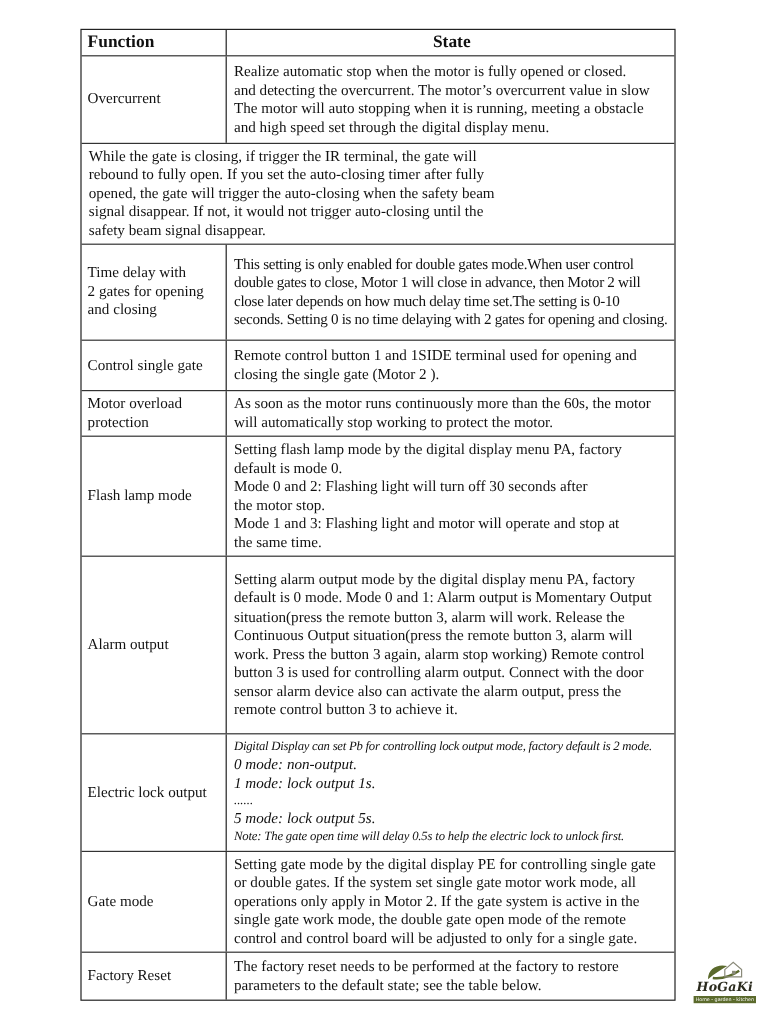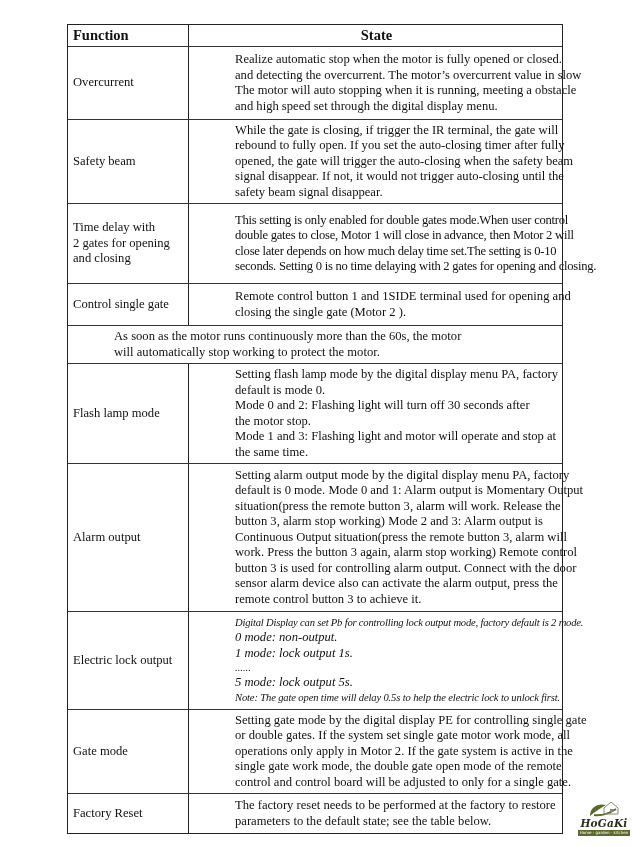--- a/index.html
+++ b/index.html
@@ -9,21 +9,21 @@
          border:1.5px solid #222; box-sizing:border-box; }
   .row { display:flex; border-top:1px solid #333; box-sizing:border-box; }
   .row:first-child { border-top:none; }
   .fn { width:121px; flex:0 0 121px; border-right:1.3px solid #222; box-sizing:border-box;
         padding:0 4px 0 5px; display:flex; align-items:center; font-size:12.6px; line-height:15.5px; }
   .st { flex:1; padding:2px 4px 2px 6px; box-sizing:border-box; font-size:12.6px; line-height:15.5px;
         display:flex; flex-direction:column; justify-content:center; }
   .hdr .fn, .hdr .st { font-weight:bold; font-size:14.5px; align-items:center; }
   .hdr .st { justify-content:center; }
   .small { font-size:10.6px; line-height:14px; }
-  .line { white-space:nowrap;margin-left:40px; }
+  .line { white-space:nowrap; }
   .logo { position:absolute; left:576px; top:799px; width:56px; height:42px; }
   .logo-text { position:absolute; left:0; top:18px; width:56px; text-align:center;
                font-family:"DejaVu Serif", serif; font-style:italic; font-weight:bold;
                font-size:10.5px; color:#2b2b1e; letter-spacing:0.2px; }
   .logo-tag { position:absolute; left:2px; top:31px; width:52px; height:6px; background:#5b6a2c;
               color:#fff; font-size:4px; line-height:6px; text-align:center;
               font-family:"DejaVu Sans", sans-serif; }
 </style>
 </head>
 <body>
@@ -39,21 +39,20 @@
     <div class="fn">Overcurrent</div>
     <div class="st">
       <div class="line">Realize automatic stop when the motor is fully opened or closed.</div>
       <div class="line">and detecting the overcurrent. The motor’s overcurrent value in slow</div>
       <div class="line">The motor will auto stopping when it is running, meeting a obstacle</div>
       <div class="line">and high speed set through the digital display menu.</div>
     </div>
   </div>
 
   <div class="row" style="height:84px;">
-    <div class="fn">Safety beam</div>
     <div class="st">
       <div class="line">While the gate is closing, if trigger the IR terminal, the gate will</div>
       <div class="line">rebound to fully open. If you set the auto-closing timer after fully</div>
       <div class="line">opened, the gate will trigger the auto-closing when the safety beam</div>
       <div class="line">signal disappear. If not, it would not trigger auto-closing until the</div>
       <div class="line">safety beam signal disappear.</div>
     </div>
   </div>
 
   <div class="row" style="height:80px;">
@@ -74,20 +73,26 @@
 
   <div class="row" style="height:42px;">
     <div class="fn">Control single gate</div>
     <div class="st">
       <div class="line">Remote control button 1 and 1SIDE terminal used for opening and</div>
       <div class="line">closing the single gate (Motor 2 ).</div>
     </div>
   </div>
 
   <div class="row" style="height:38px;">
+    <div class="fn">
+      <div>
+        <div>Motor overload</div>
+        <div>protection</div>
+      </div>
+    </div>
     <div class="st">
       <div class="line">As soon as the motor runs continuously more than the 60s, the motor</div>
       <div class="line">will automatically stop working to protect the motor.</div>
     </div>
   </div>
 
   <div class="row" style="height:100px;">
     <div class="fn">Flash lamp mode</div>
     <div class="st">
       <div class="line">Setting flash lamp mode by the digital display menu PA, factory</div>
@@ -98,21 +103,20 @@
       <div class="line">the same time.</div>
     </div>
   </div>
 
   <div class="row" style="height:148px;">
     <div class="fn">Alarm output</div>
     <div class="st">
       <div class="line">Setting alarm output mode by the digital display menu PA, factory</div>
       <div class="line">default is 0 mode. Mode 0 and 1: Alarm output is Momentary Output</div>
       <div class="line">situation(press the remote button 3, alarm will work. Release the</div>
-      <div class="line">button 3, alarm stop working) Mode 2 and 3: Alarm output is</div>
       <div class="line">Continuous Output situation(press the remote button 3, alarm will</div>
       <div class="line">work. Press the button 3 again, alarm stop working) Remote control</div>
       <div class="line">button 3 is used for controlling alarm output. Connect with the door</div>
       <div class="line">sensor alarm device also can activate the alarm output, press the</div>
       <div class="line">remote control button 3 to achieve it.</div>
     </div>
   </div>
 
   <div class="row" style="height:98px;">
     <div class="fn">Electric lock output</div>

